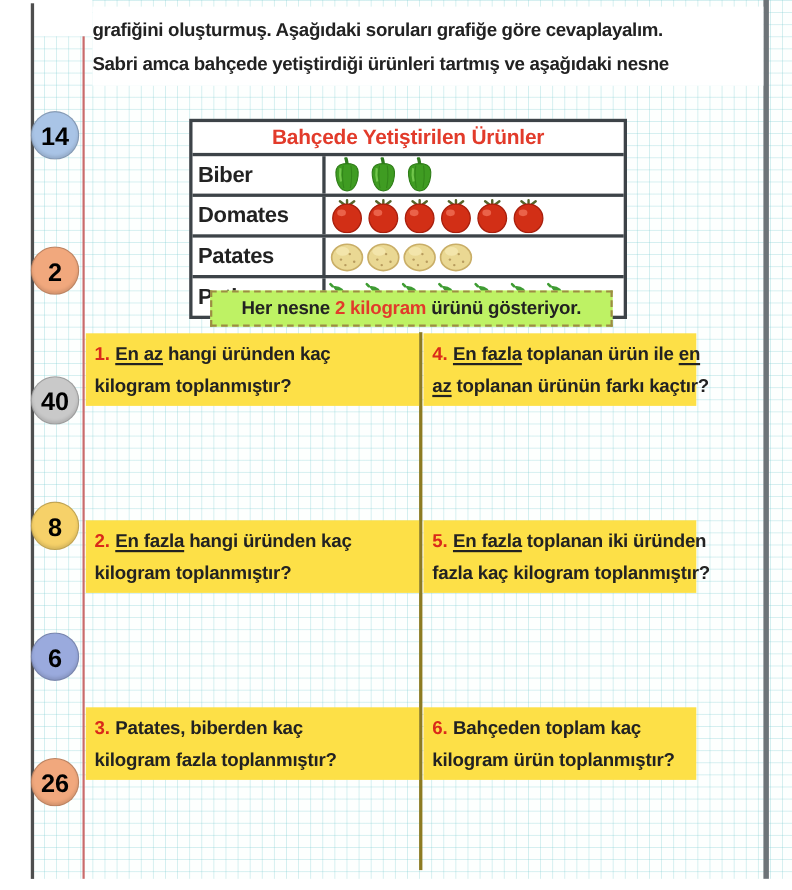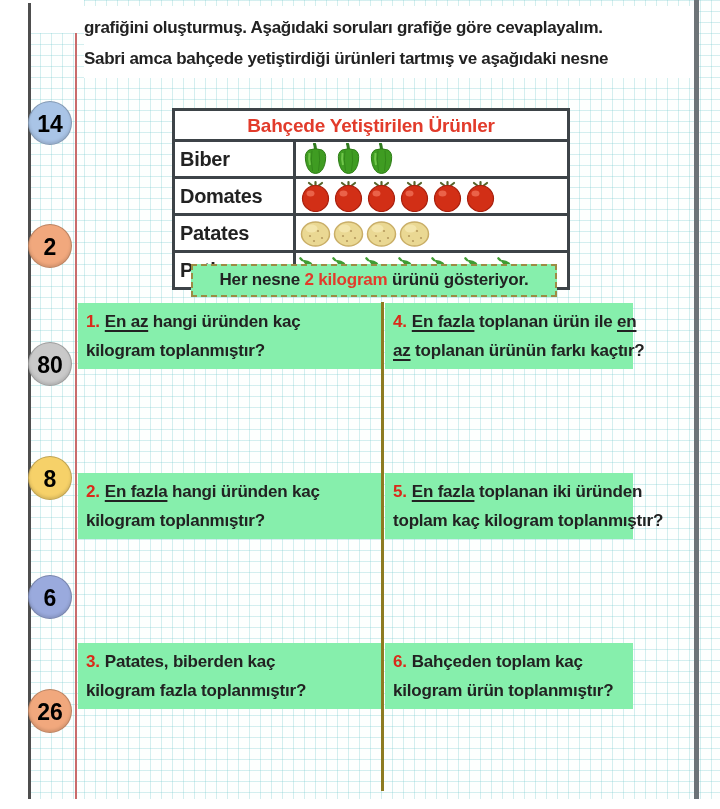--- a/index.html
+++ b/index.html
@@ -25,26 +25,26 @@
   .ptable-title{height:28px;border-bottom:3px solid #3d4348;color:#e23b2b;font-weight:bold;
           font-size:19px;line-height:29px;text-align:center;letter-spacing:-0.2px;}
   .t-row{display:flex;height:37px;border-bottom:3px solid #3d4348;box-sizing:border-box;}
   .t-row:last-child{border-bottom:none;}
   .t-label{width:121px;border-right:3px solid #3d4348;box-sizing:border-box;font-size:20px;
           font-weight:bold;line-height:34px;padding-left:5px;letter-spacing:-0.3px;}
   .t-icons{flex:1;display:flex;align-items:center;padding-left:3px;overflow:hidden;}
   .t-icons .veg{display:block;width:33px;height:32px;flex:0 0 33px;}
   .t-icons .veg svg{display:block;width:33px;height:32px;}
 
-  .caption{position:absolute;left:191px;top:264px;width:366px;height:33px;background:#86efac;
+  .caption{position:absolute;left:191px;top:264px;width:366px;height:33px;background:#bef264;
           border:2px dashed #9c8c44;box-sizing:border-box;text-align:center;font-size:17px;
           font-weight:bold;line-height:28px;white-space:nowrap;letter-spacing:-0.2px;}
   .red{color:#e23b2b;}
 
-  .q-cell{position:absolute;background:#86efac;font-size:17px;font-weight:bold;line-height:29px;
+  .q-cell{position:absolute;background:#fde047;font-size:17px;font-weight:bold;line-height:29px;
           padding:4px 0 0 8px;box-sizing:border-box;white-space:nowrap;letter-spacing:-0.2px;}
   .q-left{left:78px;width:303px;}
   .q-right{left:385px;width:248px;}
   .q-row1{top:303px;height:66px;}
   .q-row2{top:473px;height:66px;}
   .q-row3{top:643px;height:66px;}
   .q-num{color:#da2a1a;margin-right:5px;}
   .q-u{text-decoration:underline;text-decoration-thickness:2px;text-underline-offset:3px;}
 
   .circle{position:absolute;left:28px;width:44px;height:44px;border-radius:50%;text-align:center;
@@ -255,27 +255,27 @@
       </div>
   </div>
 
   <div class="caption">
     <span>Her nesne </span><span class="red">2 kilogram</span><span> ürünü gösteriyor.</span>
   </div>
 
   <div class="q-cell q-left q-row1"><span class="q-num">1.</span><span class="q-u">En az</span><span> hangi üründen kaç</span><br><span>kilogram toplanmıştır?</span></div>
   <div class="q-cell q-right q-row1"><span class="q-num">4.</span><span class="q-u">En fazla</span><span> toplanan ürün ile </span><span class="q-u">en</span><br><span class="q-u">az</span><span> toplanan ürünün farkı kaçtır?</span></div>
   <div class="q-cell q-left q-row2"><span class="q-num">2.</span><span class="q-u">En fazla</span><span> hangi üründen kaç</span><br><span>kilogram toplanmıştır?</span></div>
-  <div class="q-cell q-right q-row2"><span class="q-num">5.</span><span class="q-u">En fazla</span><span> toplanan iki üründen</span><br><span>toplam kaç kilogram toplanmıştır?</span></div>
+  <div class="q-cell q-right q-row2"><span class="q-num">5.</span><span class="q-u">En fazla</span><span> toplanan iki üründen</span><br><span>fazla kaç kilogram toplanmıştır?</span></div>
   <div class="q-cell q-left q-row3"><span class="q-num">3.</span><span>Patates, biberden kaç</span><br><span>kilogram fazla toplanmıştır?</span></div>
   <div class="q-cell q-right q-row3"><span class="q-num">6.</span><span>Bahçeden toplam kaç</span><br><span>kilogram ürün toplanmıştır?</span></div>
 
   <div id="circles">
       <div class="circle" style="top: 101px; background: rgb(169, 196, 230);">14</div>
       <div class="circle" style="top: 224px; background: rgb(241, 168, 125);">2</div>
-      <div class="circle" style="top: 342px; background: rgb(201, 201, 201);">80</div>
+      <div class="circle" style="top: 342px; background: rgb(201, 201, 201);">40</div>
       <div class="circle" style="top: 456px; background: rgb(246, 209, 105);">8</div>
       <div class="circle" style="top: 575px; background: rgb(154, 170, 221);">6</div>
       <div class="circle" style="top: 689px; background: rgb(241, 168, 125);">26</div>
     </div>
 
   <div class="white-bottom"></div>
 </div>
 
 </body></html>

